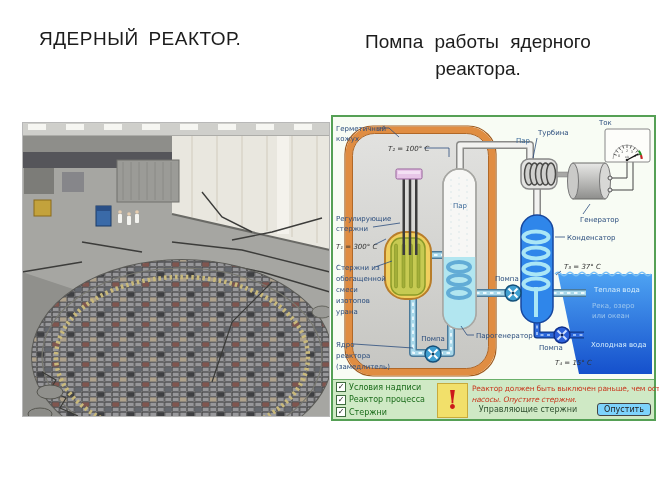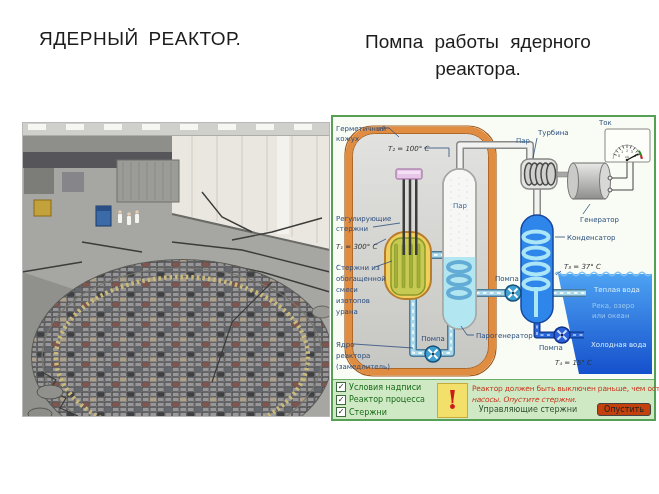--- a/index.html
+++ b/index.html
@@ -25,21 +25,21 @@
            border:1px solid #c8aa3a;text-align:center;}
   .warnbox span{font-family:"DejaVu Serif",serif;font-size:26px;line-height:33px;
                 font-weight:bold;color:#cc1a1a;}
   .warn1{position:absolute;left:139px;top:4px;font-size:7.5px;letter-spacing:-.2px;
          color:#c8381e;white-space:nowrap;}
   .warn2{position:absolute;left:139px;top:15px;font-size:7.5px;letter-spacing:-.2px;
          color:#c8381e;white-space:nowrap;font-style:italic;}
   .rodrow{position:absolute;right:3px;bottom:3px;display:flex;align-items:center;gap:16px;}
   .rodlbl{font-size:8px;color:#2f4f2f;margin-right:4px;white-space:nowrap;}
   .lower-btn{font-family:"DejaVu Sans",sans-serif;font-size:8px;color:#222;
-             background:#c2410c;border:1px solid #444;border-radius:3px;padding:1px 6px;}
+             background:#7dd3fc;border:1px solid #444;border-radius:3px;padding:1px 6px;}
   svg text{font-family:"DejaVu Sans",sans-serif;}
 </style>
 </head>
 <body>
 
 <div class="slide">
 
   <div class="title-left">ЯДЕРНЫЙ РЕАКТОР.</div>
   <div class="title-right">
     <div>Помпа работы ядерного</div>

